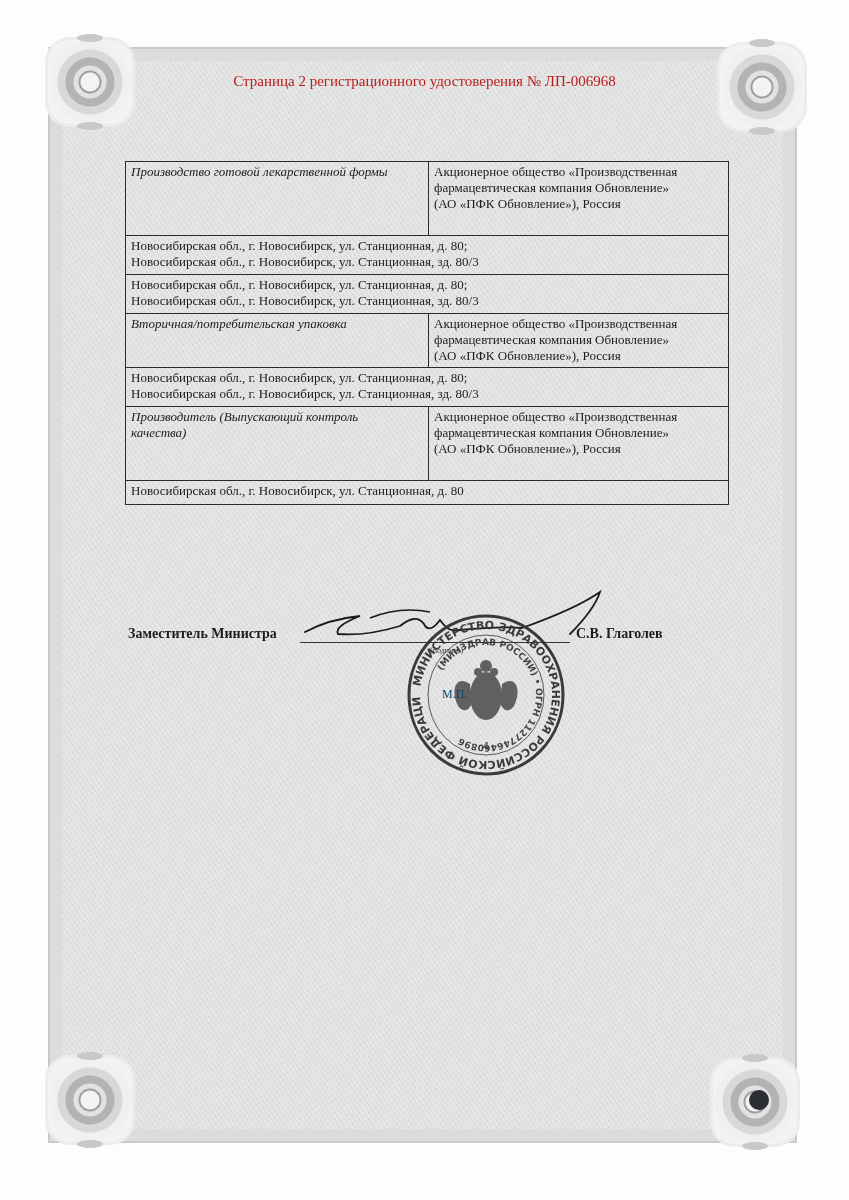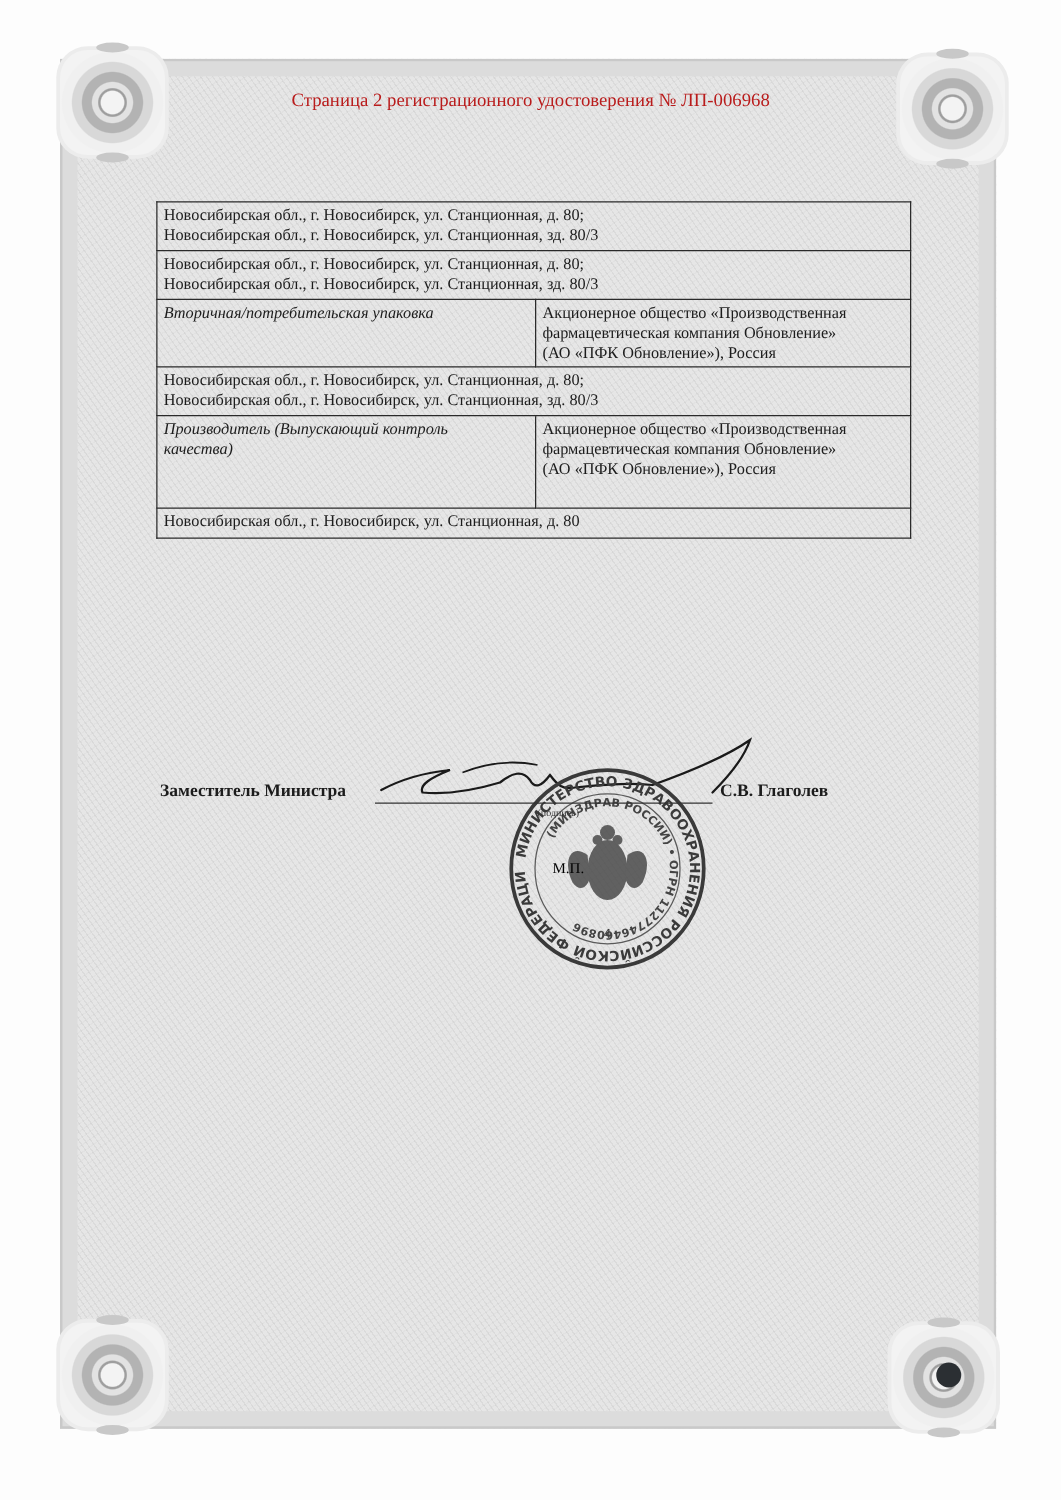--- a/index.html
+++ b/index.html
@@ -63,39 +63,47 @@
   .signer-name { position:absolute; left:448px; top:0; }
   .sign-line { position:absolute; left:172px; width:270px; top:16px; border-top:1px solid #333; }
   .sig-caption { position:absolute; left:430px; top:646px; font-size:8px; color:#333; }
   .signature {
     position:absolute; left:300px; top:588px; width:320px; height:70px;
   }
   .stamp {
     position:absolute; left:406px; top:614px; width:160px; height:162px;
   }
   .mp-label {
-    position:absolute; left:442px; top:687px; font-size:12px; color:#000000;
+    position:absolute; left:442px; top:687px; font-size:12px; color:#0c4a6e;
   }
 </style>
 </head>
 <body>
 
 <div class="sheet"></div>
 
 <div class="rosette ro-tl"></div>
 <div class="rosette ro-tr"></div>
 <div class="rosette ro-bl"></div>
 <div class="rosette ro-br"></div>
 <div class="punch-hole"></div>
 
 <div class="page-title">Страница 2 регистрационного удостоверения № ЛП-006968</div>
 
 <table class="sites">
   <tbody>
 
+  <tr>
+    <td class="stage tall">Производство  готовой лекарственной формы</td>
+    <td class="org">
+      <div>Акционерное общество «Производственная</div>
+      <div>фармацевтическая компания Обновление»</div>
+      <div>(АО «ПФК Обновление»), Россия</div>
+    </td>
+  </tr>
   <tr>
     <td class="addr" colspan="2">
       <div>Новосибирская обл., г. Новосибирск, ул. Станционная, д. 80;</div>
       <div>Новосибирская обл., г. Новосибирск, ул. Станционная, зд. 80/3</div>
     </td>
   </tr>
 
   <tr>
     <td class="addr" colspan="2">
       <div>Новосибирская обл., г. Новосибирск, ул. Станционная, д. 80;</div>

